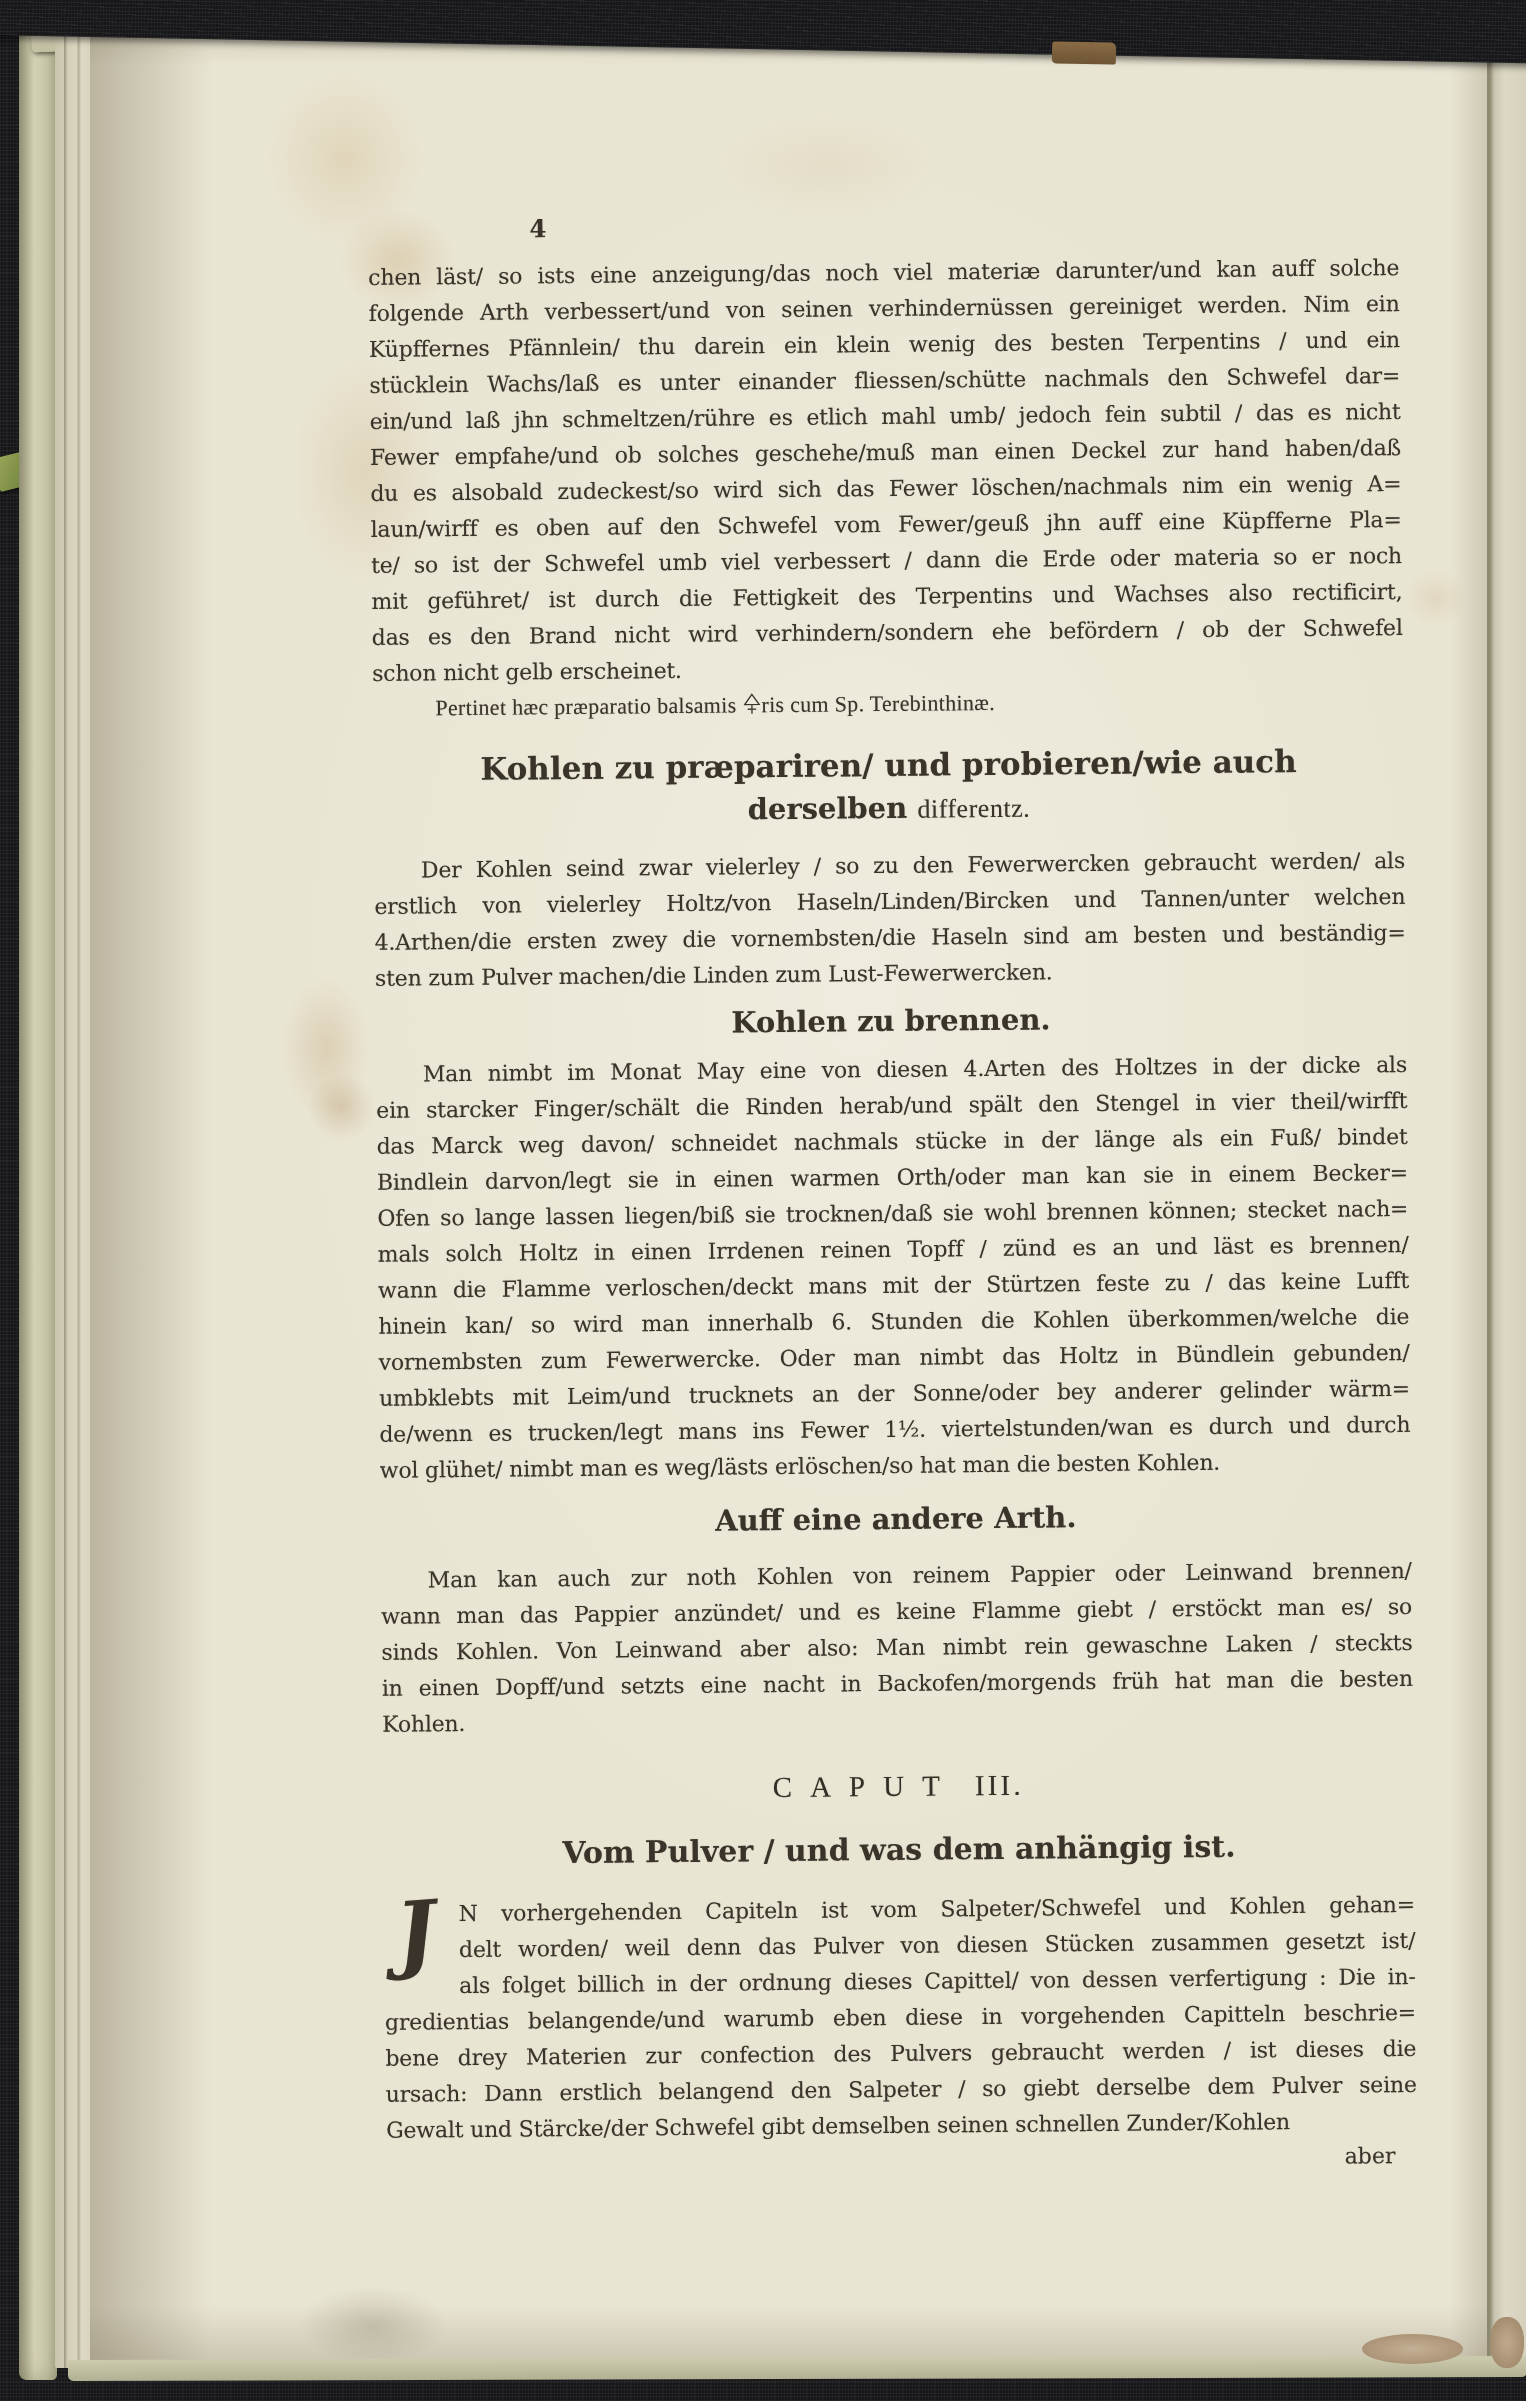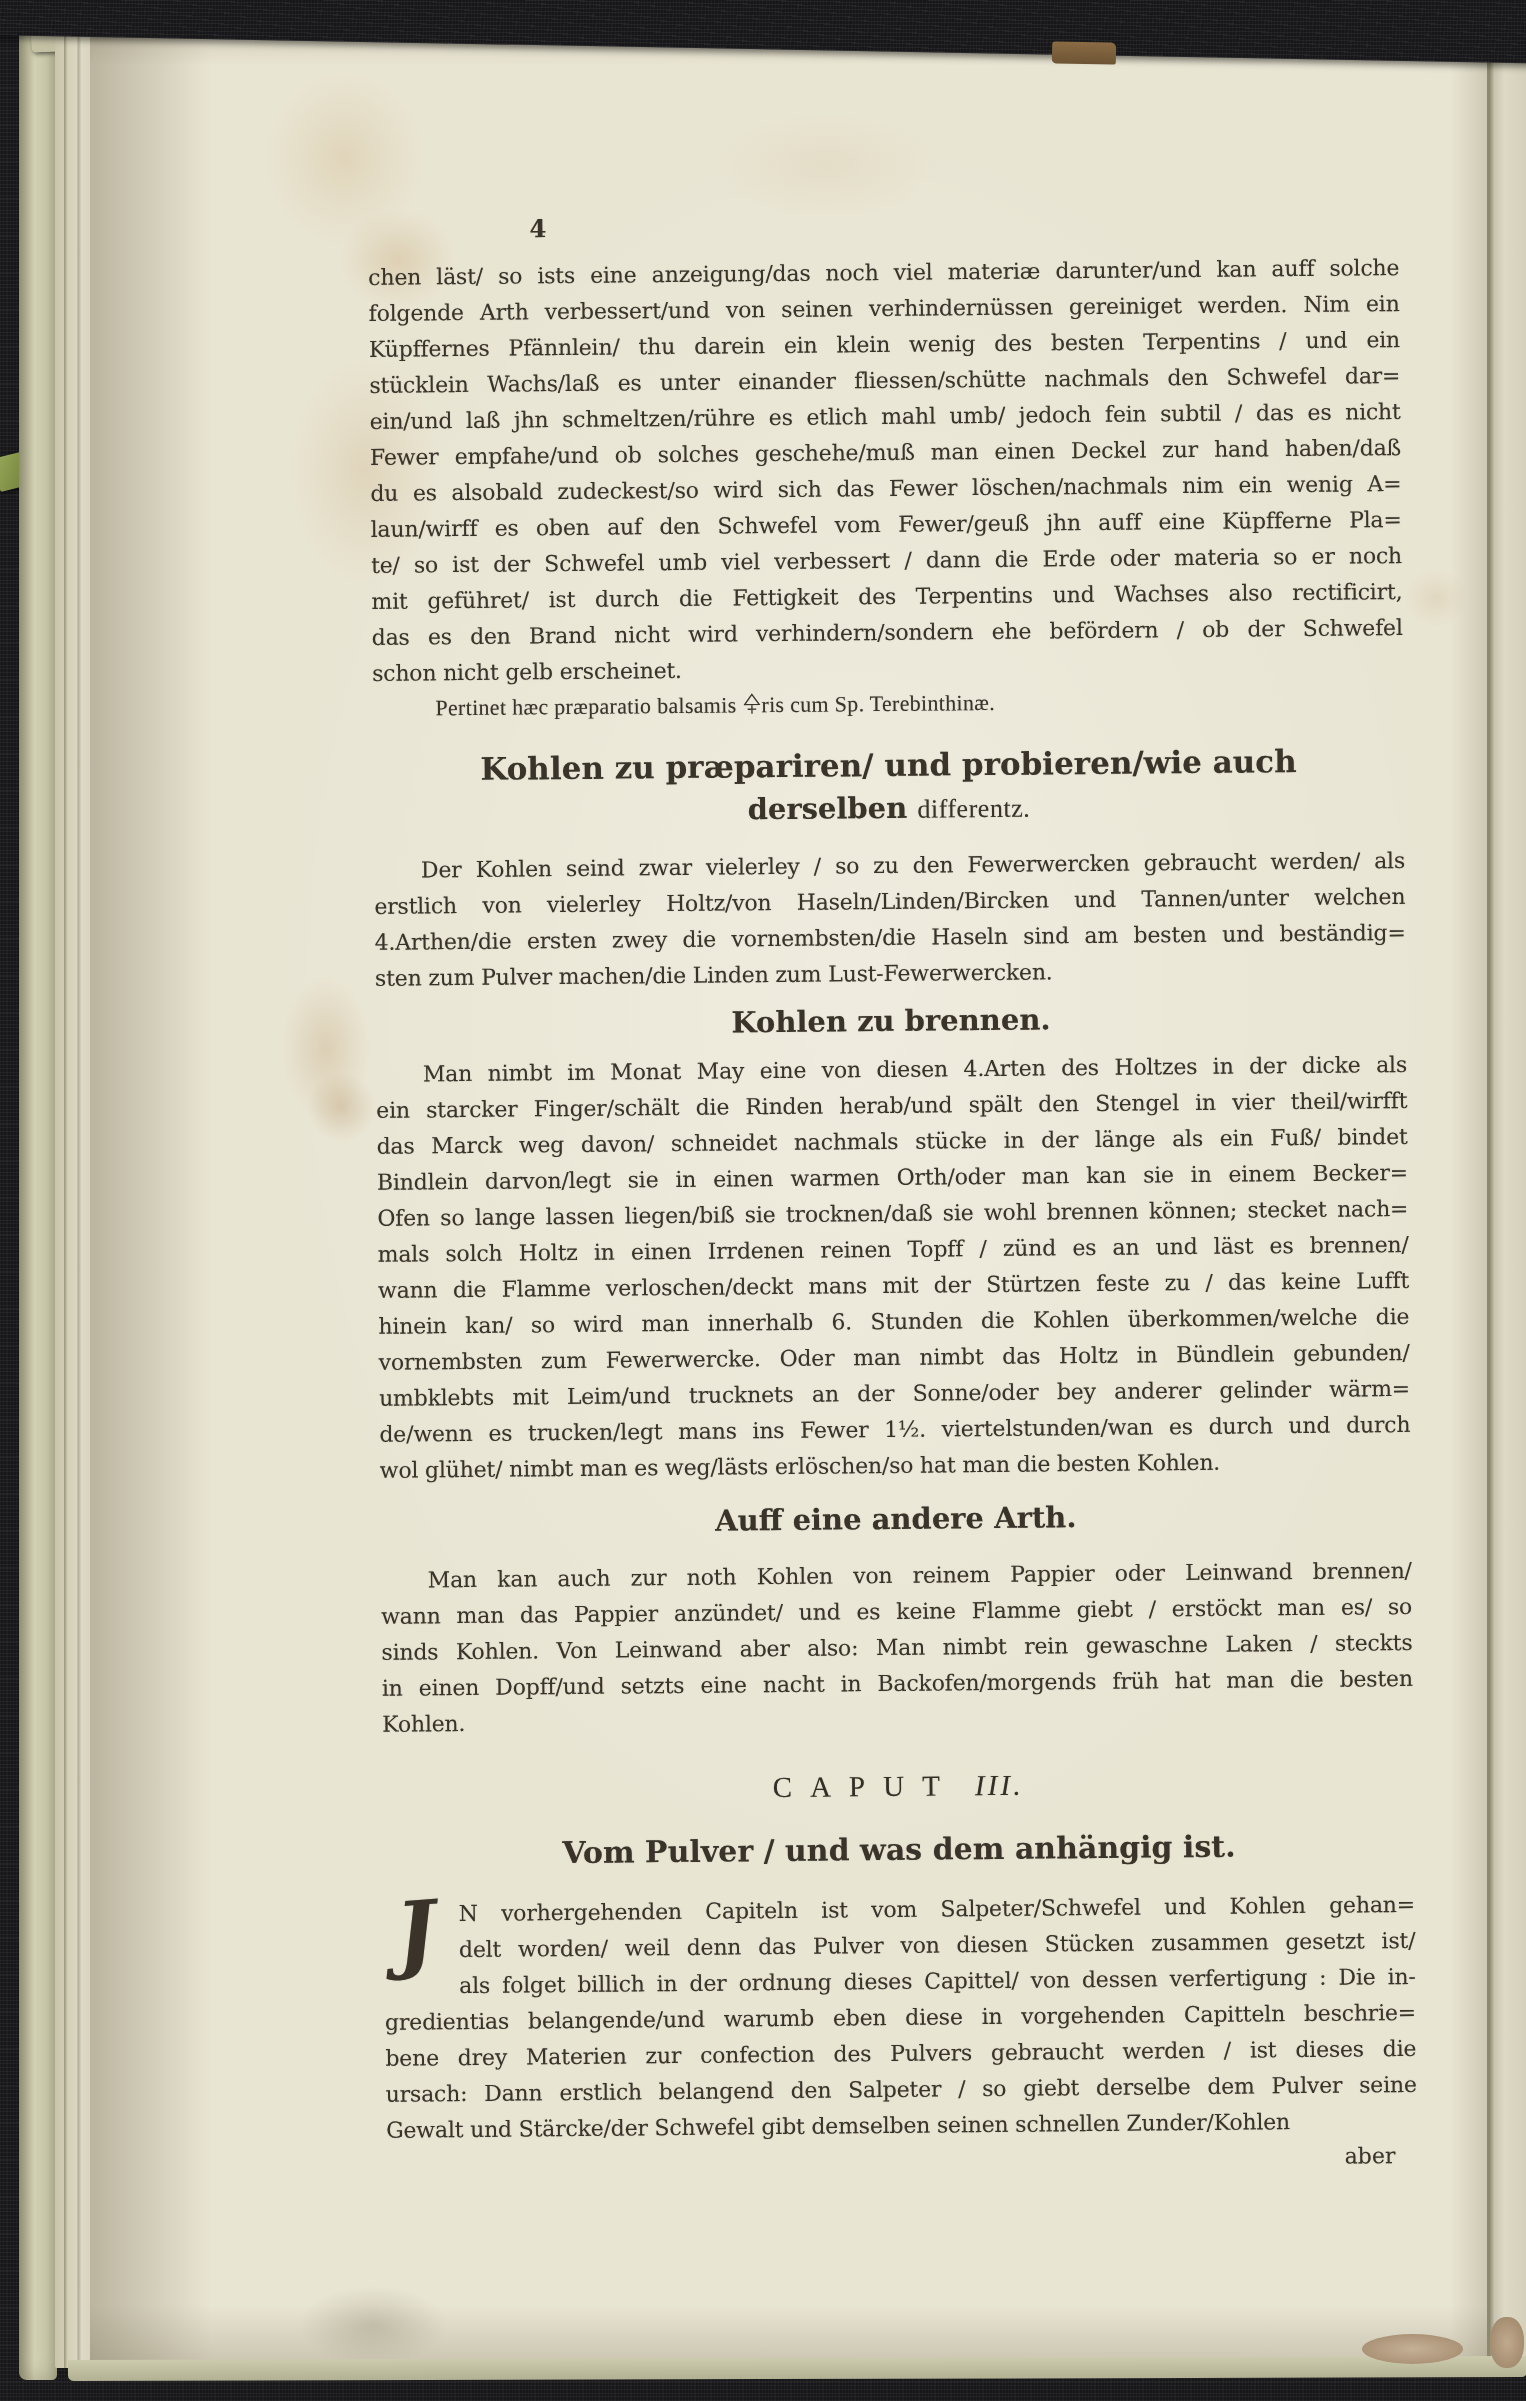--- a/index.html
+++ b/index.html
@@ -95,21 +95,21 @@
   .h1{top:725px;}
   .h1a{font-size:31px;line-height:46px;}
   .h1b{font-size:29px;line-height:40px;}
   .antiqua{font-weight:normal;font-size:.9em;letter-spacing:0.5px;
        font-family:"Liberation Serif","DejaVu Serif",serif;}
   .h2{top:986px;font-size:29px;line-height:37px;}
   .h3{top:1484px;font-size:29px;line-height:37px;}
   .caput{top:1750px;text-align:center;font-weight:normal;font-size:29px;line-height:38px;
        font-family:"Liberation Serif","DejaVu Serif",serif;color:#332f26;}
   .caput-word{letter-spacing:18px;}
-  .caput-num{margin-left:17px;letter-spacing:3.2px;font-style:italic;}
+  .caput-num{margin-left:17px;letter-spacing:3.2px;}
   .h4{top:1813px;font-size:30px;line-height:40px;}
 
   .p1{top:238px;}
   .pertinet{position:absolute;top:669px;left:0;width:100%;}
   .p2{top:831px;}
   .p3{top:1035px;}
   .p4{top:1541px;}
   .p5{top:1875px;}
   .dropcap{float:left;width:64px;height:71px;margin:4.2px 10.6px 0 0;
        font-size:84px;line-height:63px;font-style:italic;font-weight:bold;

